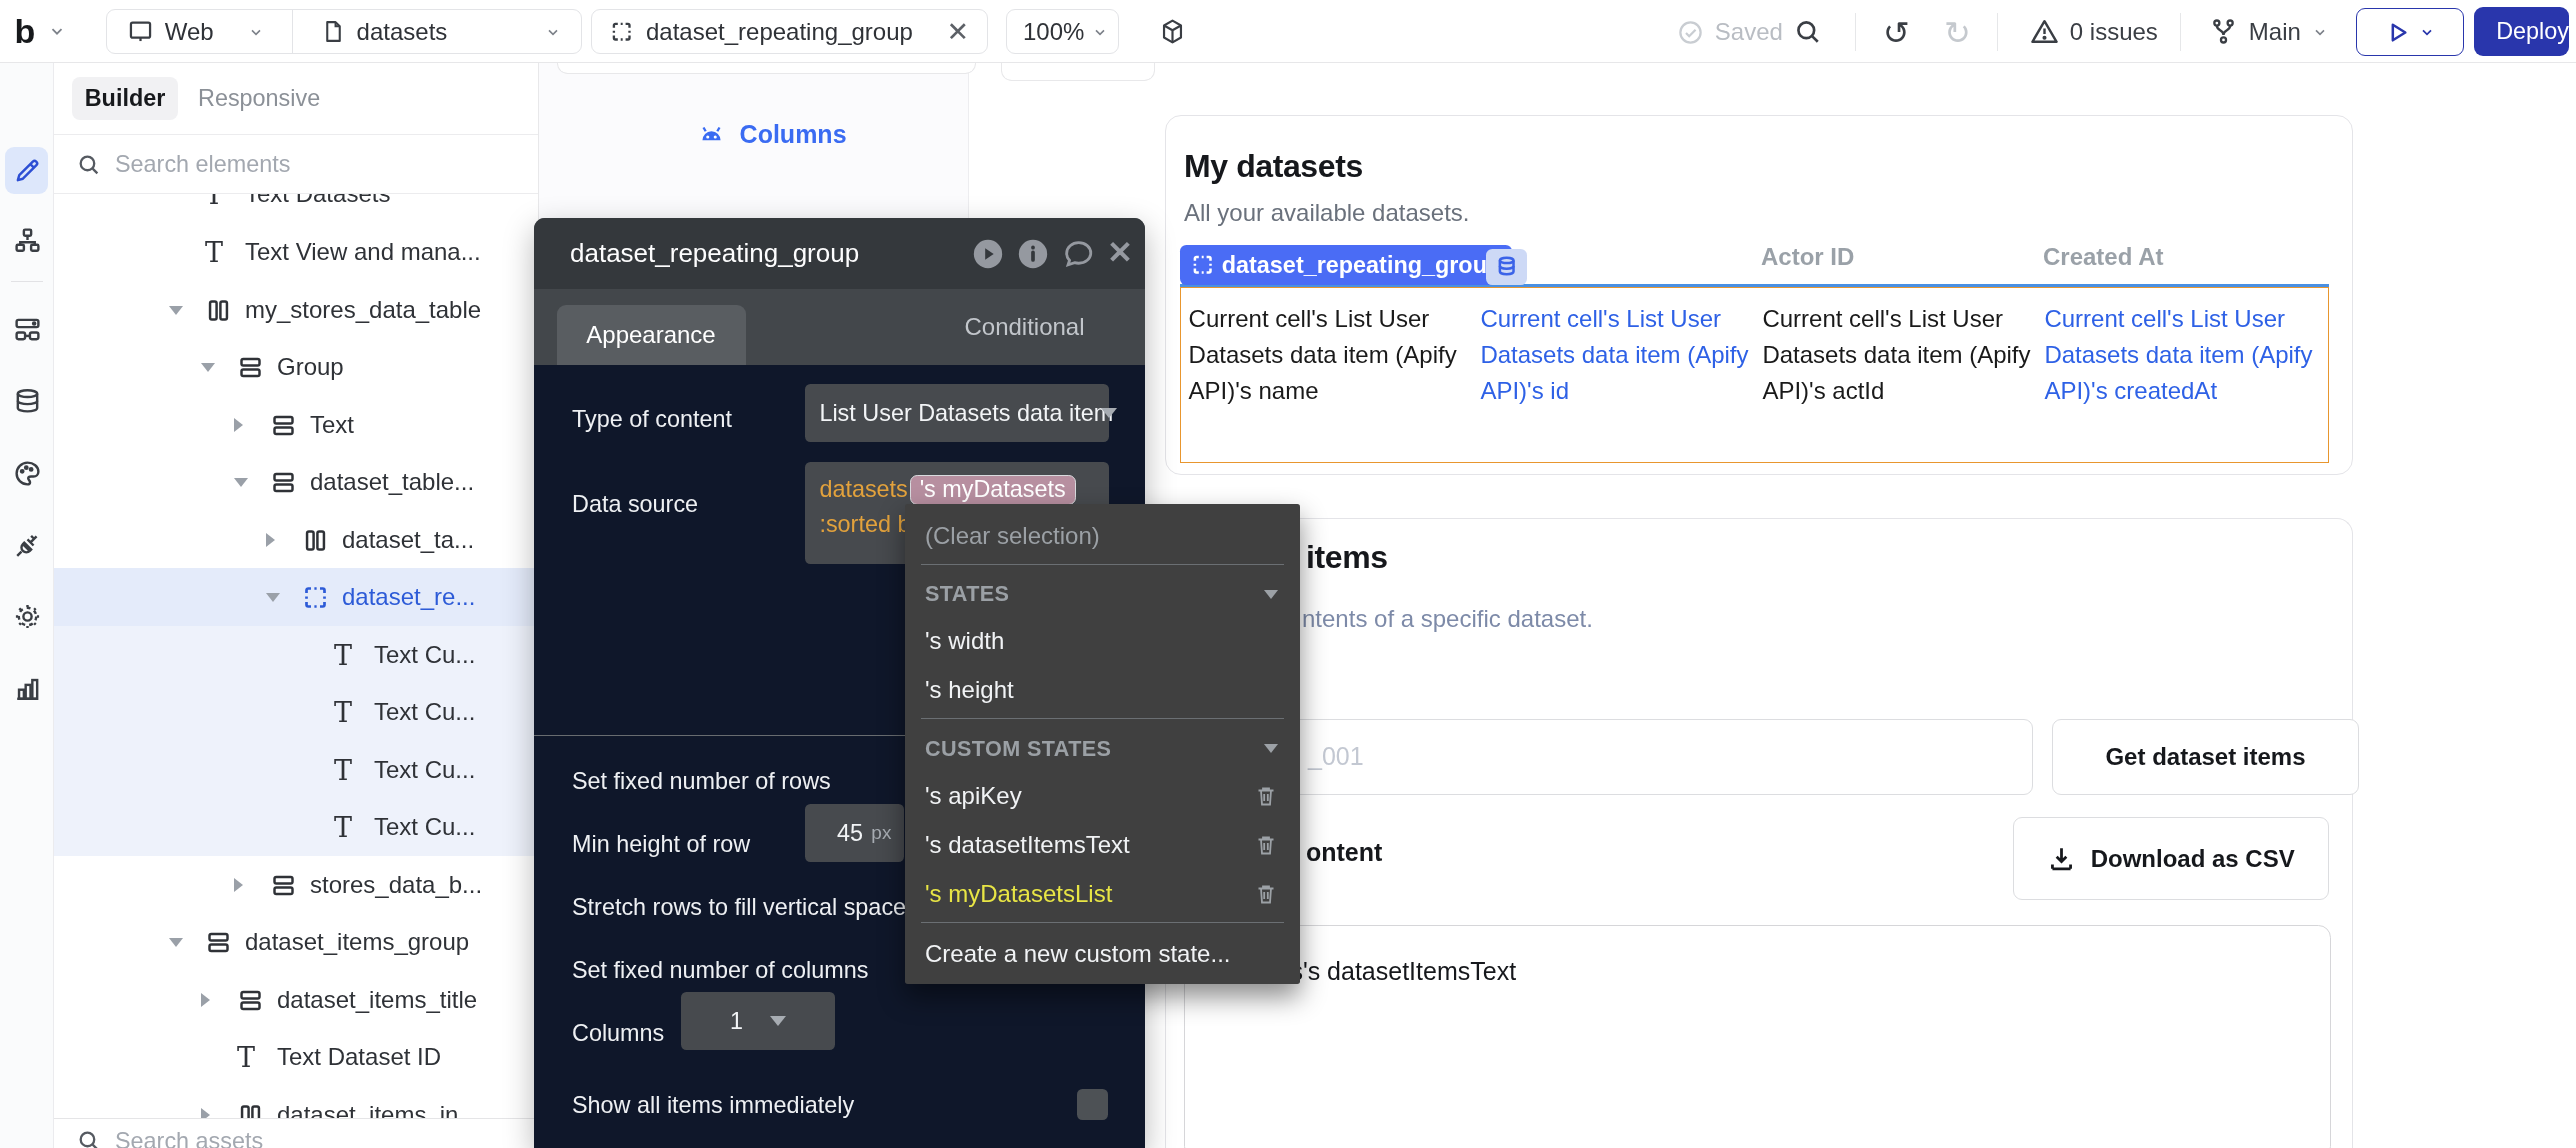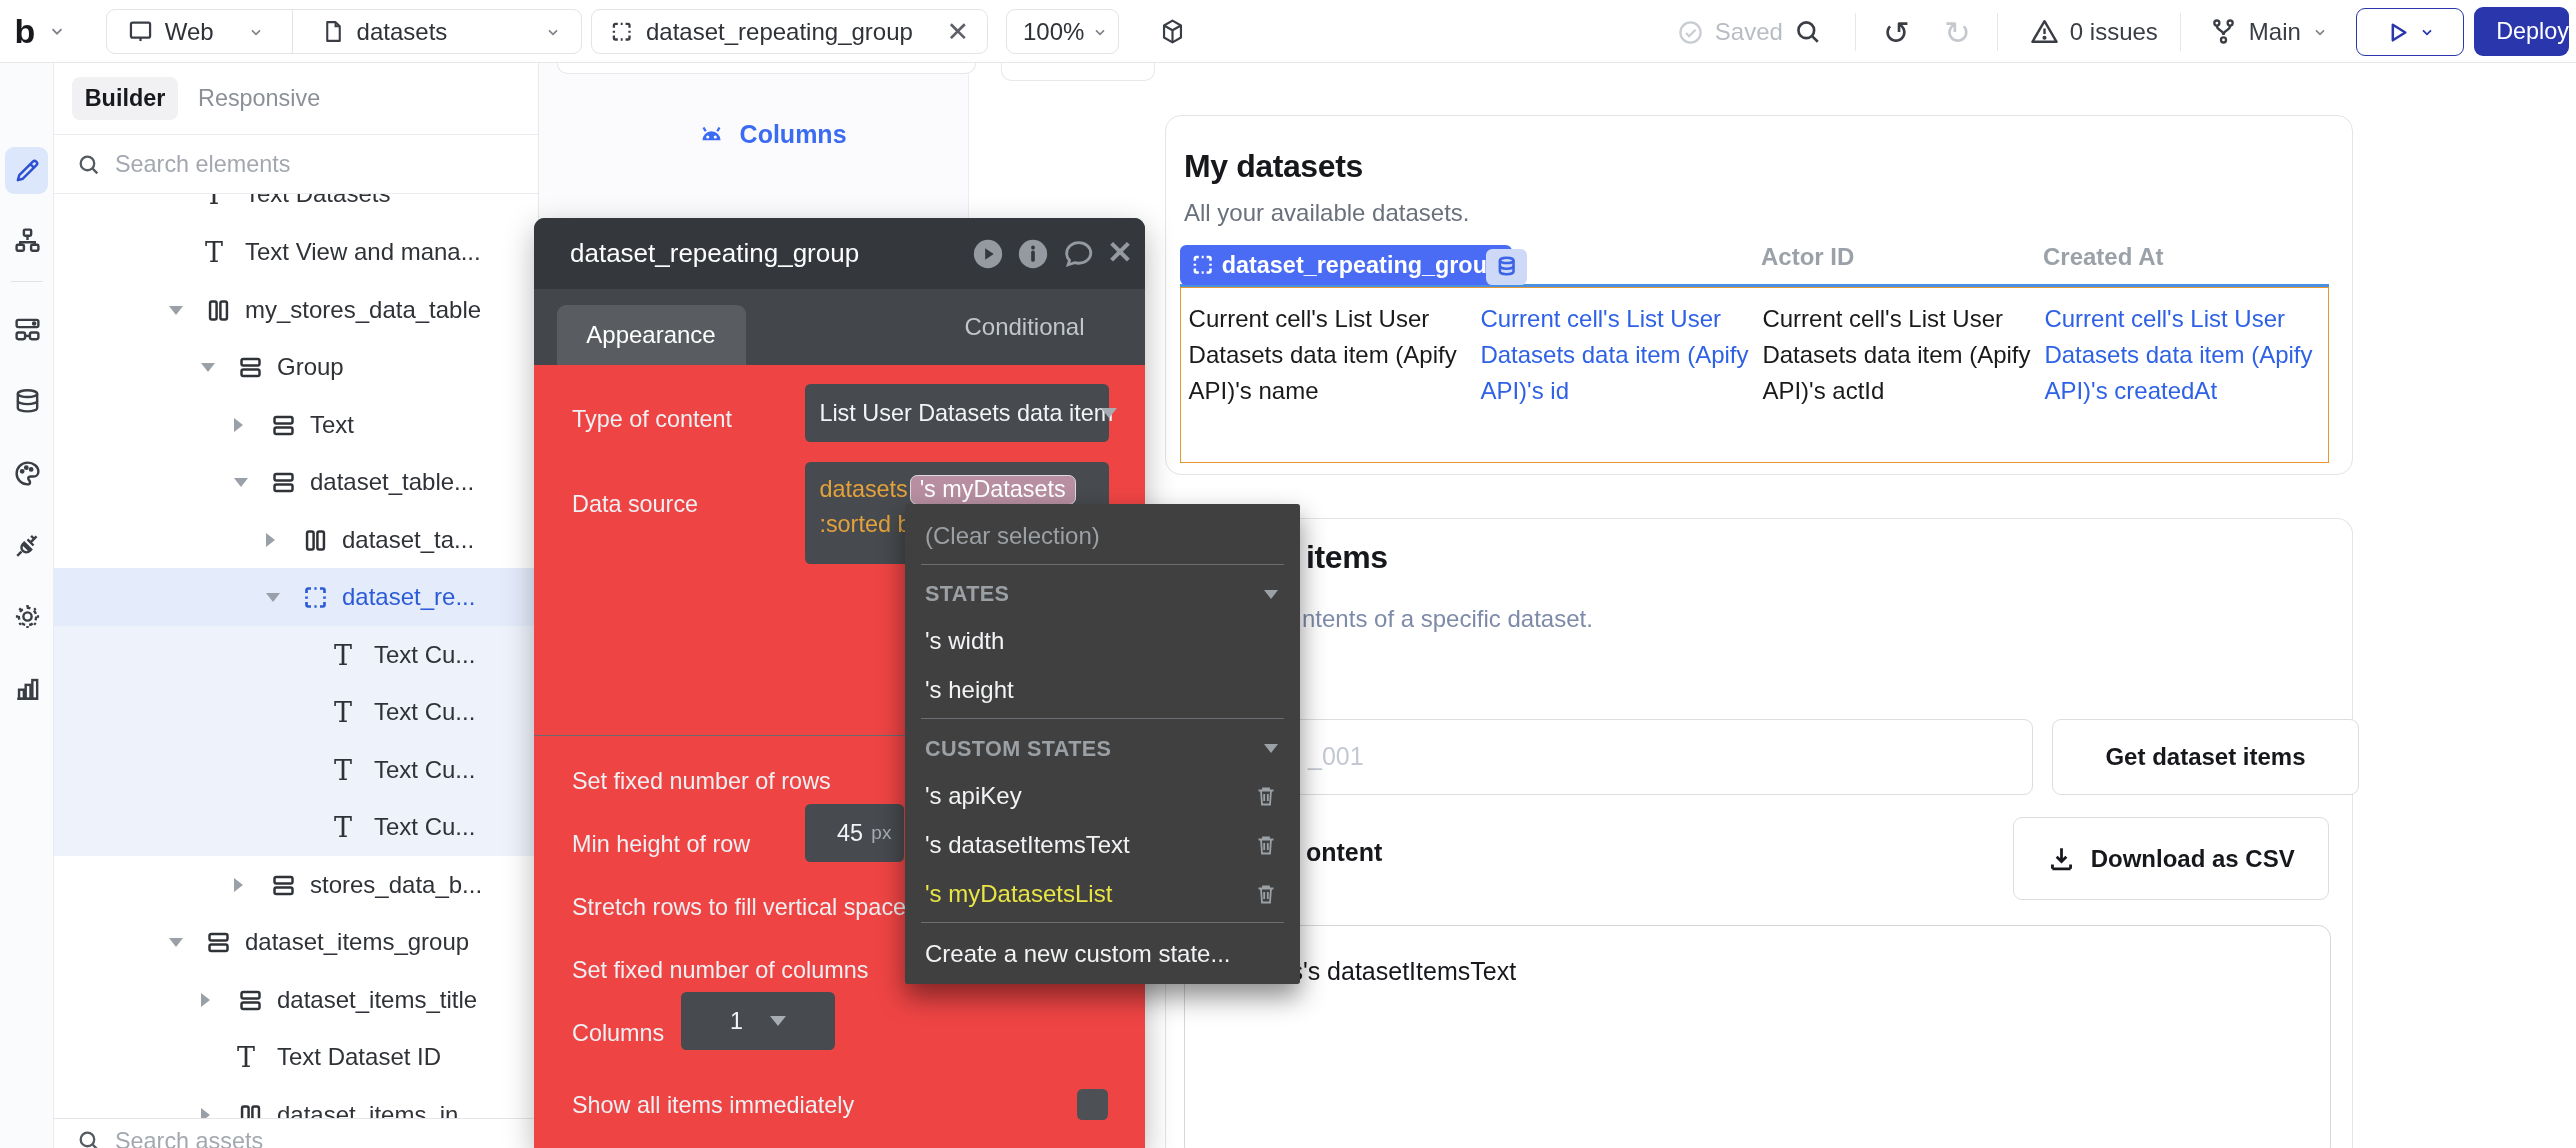--- a/index.html
+++ b/index.html
@@ -62,21 +62,21 @@
   #raw-box{position:absolute;left:18px;top:406px;width:1147px;height:234px;border:1.3px solid #d6d6d9;border-radius:12.6px;background:#fff;}
   #raw-box .tx{position:absolute;left:23.4px;top:31px;font-size:25px;color:#16181c;}
   
   #inspector{left:534px;top:218px;width:611px;height:930px;z-index:35;border-radius:10.8px 10.8px 0 0;box-shadow:0 10.8px 31px rgba(0,0,0,.28);background:#595d61;}
   #insp-head{position:absolute;left:0;top:0;width:100%;height:71px;background:#34383c;border-radius:10.8px 10.8px 0 0;}
   #insp-title{position:absolute;left:36px;top:20px;font-size:26px;color:#fdfdfe;font-weight:500;}
   .hico{position:absolute;top:19px;width:34px;height:34px;color:#9599a0;}
   #insp-tabbar{position:absolute;left:0;top:71px;width:100%;height:76px;background:#43474b;}
   .insp-tab{position:absolute;top:0;height:76px;display:flex;align-items:center;justify-content:center;font-size:24px;color:#c2c6cb;}
   .insp-tab.active{top:16px;height:60px;background:#595d61;border-radius:9px 9px 0 0;color:#fff;}
-  #insp-body{position:absolute;left:0;top:147px;width:100%;height:783px;background:#ef4444;}
+  #insp-body{position:absolute;left:0;top:147px;width:100%;height:783px;background:#0f172a;}
   .plabel{position:absolute;font-size:23.4px;color:#eef0f3;white-space:nowrap;}
   .pfield{position:absolute;background:#474a4e;border-radius:5.4px;color:#f2f4f6;font-size:23.4px;display:flex;align-items:center;}
   .fchev{width:0;height:0;border-left:8px solid transparent;border-right:8px solid transparent;border-top:10px solid #a7acb2;}
   #data-source-field{flex-direction:column;align-items:flex-start;justify-content:flex-start;padding:12.6px 14.4px;gap:5.4px;}
   .expr{color:#e3a23c;font-size:23.4px;}
   .token{background:#b78fa0;border:1.8px solid #d9dbde;border-radius:7.2px;color:#fff;padding:0.9px 9px;font-size:23.4px;}
   #sep-line{position:absolute;left:0;top:370px;width:100%;height:0.9px;background:#686c70;}
   #show-cb{position:absolute;left:543px;top:724px;width:31px;height:31px;background:#4d5155;border-radius:5.4px;}
   
   #dropdown{left:905px;top:504px;width:395px;background:#404040;z-index:50;box-shadow:0 12.6px 27px rgba(0,0,0,.45);border-radius:2.7px;padding-top:7.2px;padding-bottom:5.4px;}

